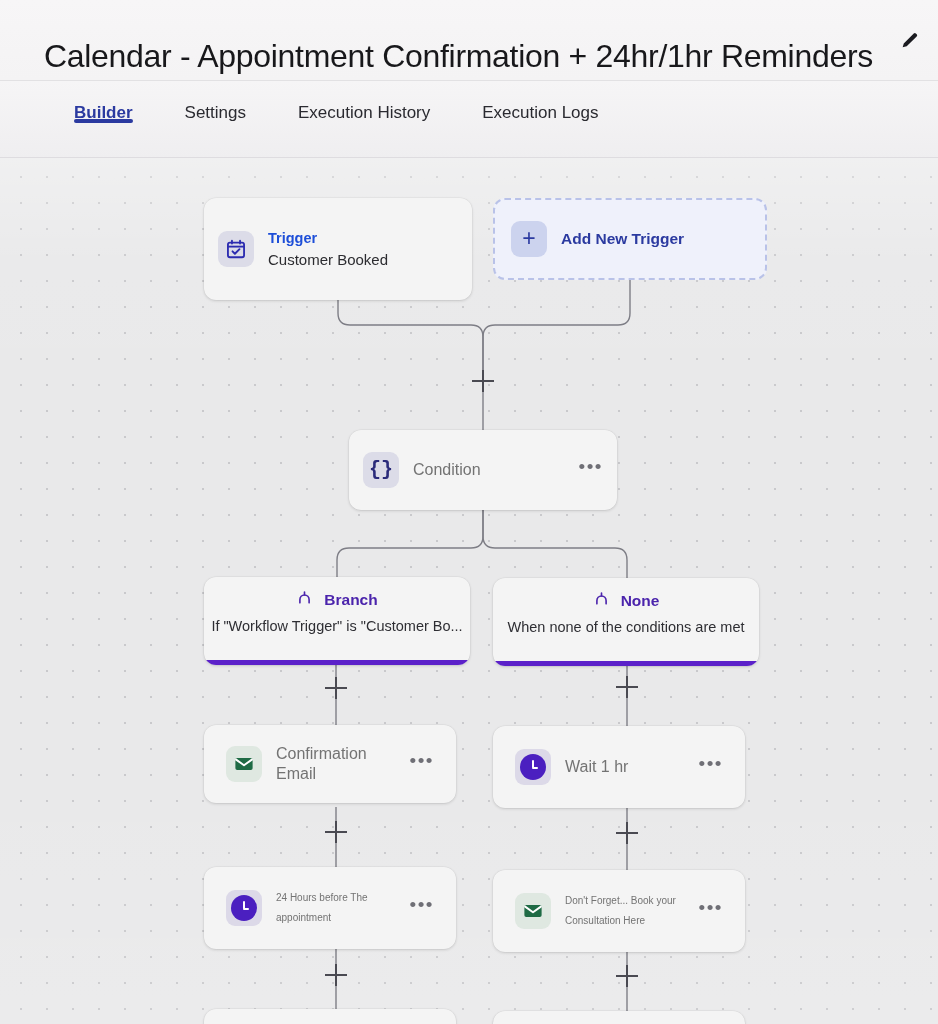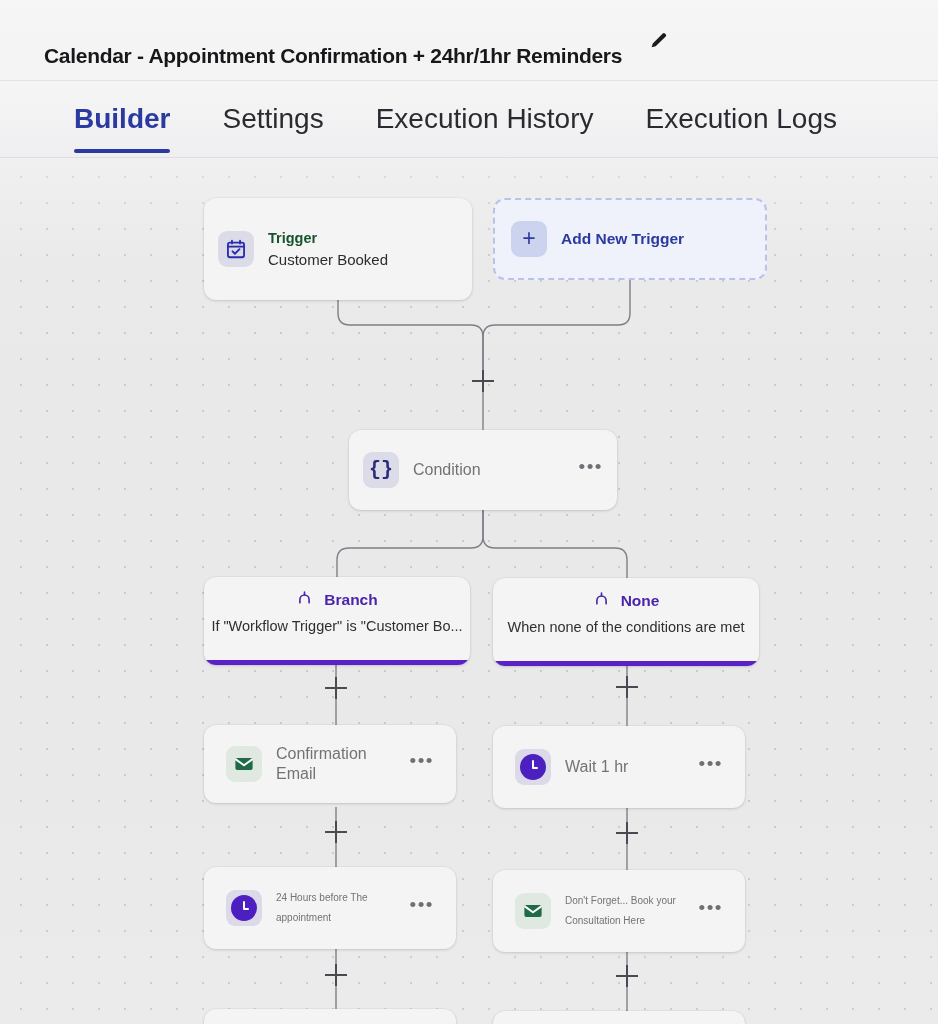--- a/index.html
+++ b/index.html
@@ -25,22 +25,22 @@
     position: absolute;
     left: 0; top: 0;
     width: 938px;
     height: 80px;
     background: linear-gradient(180deg,#f7f6f7 0%, #f4f3f4 100%);
     display: flex;
     align-items: center;
     padding-left: 44px;
   }
   .page-title {
-    font-size: 21px;
-    font-weight: 700;
+    font-size: 32px;
+    font-weight: 400;
     color: #18181b;
     letter-spacing: -0.3px;
     white-space: nowrap;
     margin-top: 32px;
   }
   .edit-pencil {
     margin-left: 24px;
     width: 26px; height: 26px;
     display: inline-flex;
     align-items: center;
@@ -62,24 +62,24 @@
     width: 938px;
     height: 77px;
     background: linear-gradient(180deg,#f6f5f6 0%, #efeef0 100%);
     display: flex;
     align-items: flex-start;
     padding-left: 74px;
     padding-top: 22px;
   }
   .tab {
     position: relative;
-    font-size: 28px;
+    font-size: 17px;
     color: #2a2a30;
     margin-right: 52px;
-    padding-bottom: 18px;
+    padding-bottom: 0;
     cursor: pointer;
     white-space: nowrap;
   }
   .tab.active {
     color: #2b3aa0;
     font-weight: 600;
   }
   .tab.active::after {
     content: "";
     position: absolute;
@@ -139,21 +139,21 @@
     flex: 0 0 auto;
   }
   .tile-lav { background: #dcdce8; }
   .tile-green { background: #dfe8e1; }
   .tile-purple { background: #dcd9e8; }
 
   .trigger-text { margin-left: 14px; }
   .trigger-kicker {
     font-size: 14.5px;
     font-weight: 700;
-    color: #14532d;
+    color: #1d4ed8;
     line-height: 21px;
   }
   .trigger-line {
     font-size: 15px;
     color: #2c2c30;
     line-height: 21px;
     white-space: nowrap;
   }
 
   

